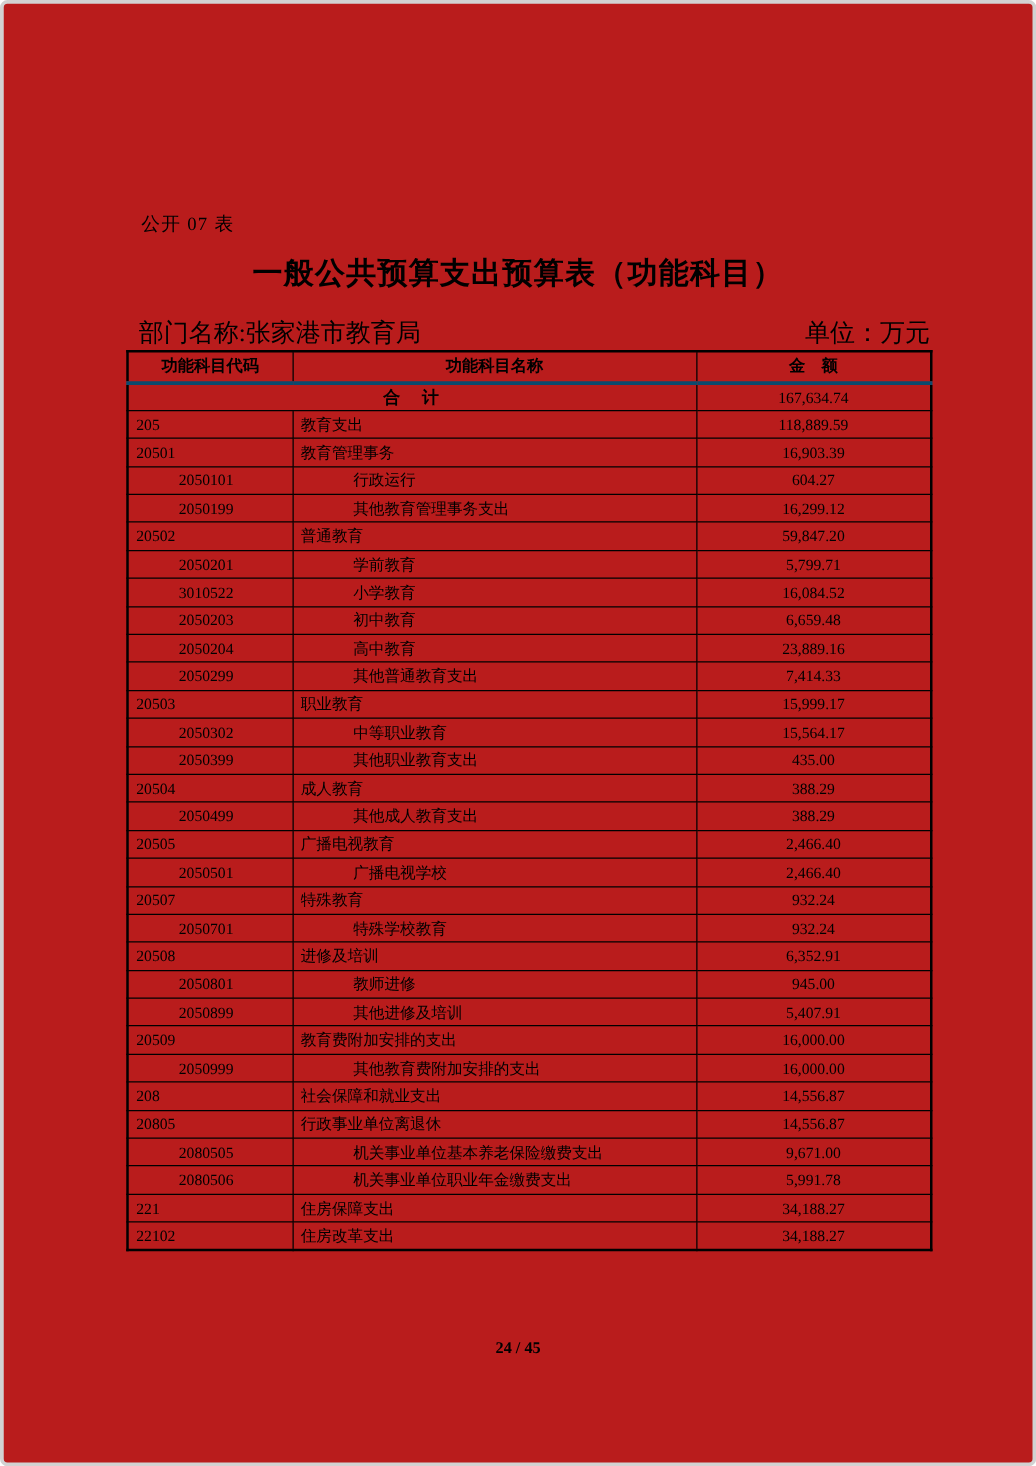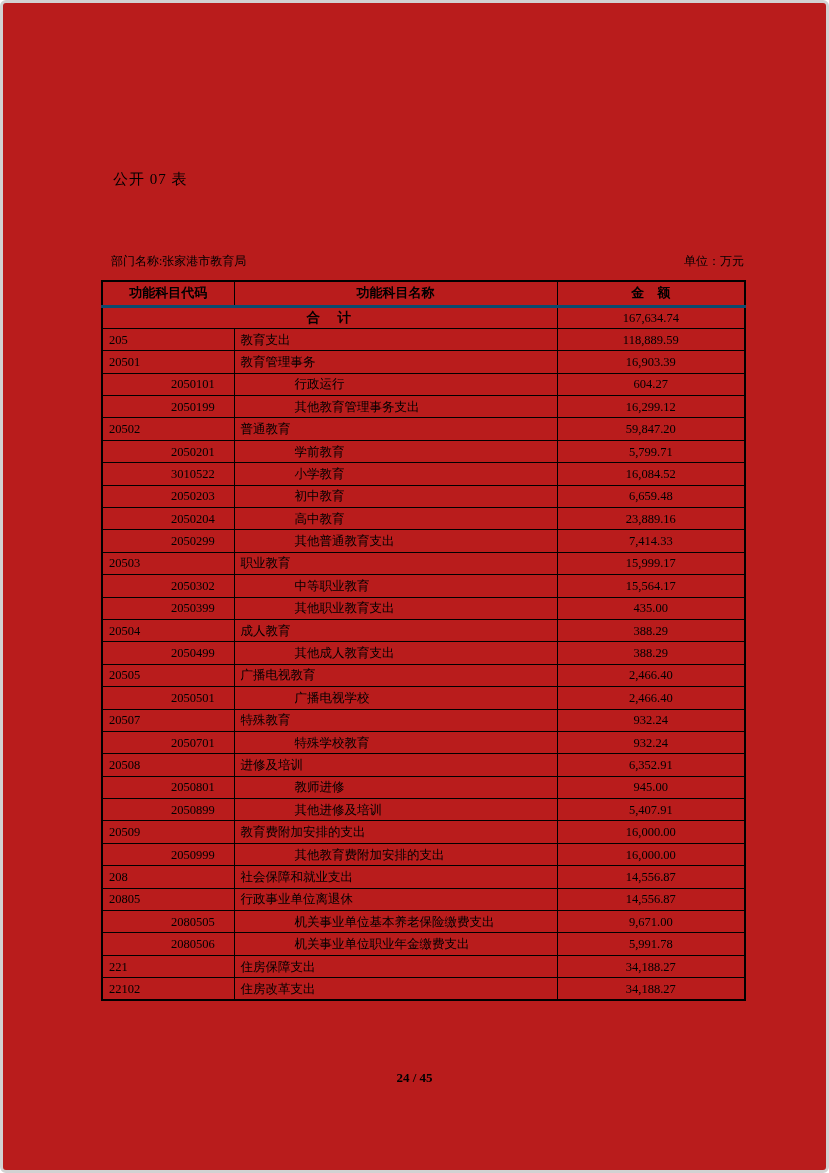--- a/index.html
+++ b/index.html
@@ -23,21 +23,21 @@
   }
   .doc-title {
     position:absolute; left:0; top:199px; width:100%;
     text-align:center;
     font-family:"Liberation Sans","DejaVu Sans",sans-serif;
     font-weight:bold; font-size:24px; letter-spacing:1px;
   }
   .meta-row {
     position:absolute; left:108px; top:250px; width:633px;
     display:flex; justify-content:space-between; align-items:flex-end;
-    font-size:12px;
+    font-size:20px;
   }
   table.budget-table {
     position:absolute; left:98px; top:277px;
     width:643px;
     border-collapse:collapse; table-layout:fixed;
     font-size:12.5px;
   }
   table.budget-table col.c-code   { width:132px; }
   table.budget-table col.c-name   { width:323px; }
   table.budget-table col.c-amount { width:188px; }
@@ -54,36 +54,37 @@
     font-weight:bold; font-size:13px;
     text-align:center; height:25px;
     border-bottom:3px solid #0c4a6e;
   }
   td.cell-total-label {
     font-family:Liberation Sans, sans-serif;
     font-weight:bold; font-size:13.5px; text-align:center;
     letter-spacing:2px;
   }
   td.col-code { padding-left:10px; }
-  td.col-code.indent { padding-left:68px; }
+  td.col-code.indent { padding-left:40px; }
   td.col-name { padding-left:10px; }
-  td.col-name.indent { padding-left:60px; }
+  td.col-name.indent { padding-left:48px; }
   td.col-amount { text-align:center; }
   .page-number {
     position:absolute; left:0; top:1067px; width:100%;
     text-align:center; font-weight:bold; font-size:13px;
   }
 </style>
 </head>
 <body>
 
 <div class="page">
 
   <div class="form-label">公开 07 表</div>
 
+  <div class="doc-title">一般公共预算支出预算表（功能科目）</div>
 
   <div class="meta-row">
     <span>部门名称:张家港市教育局</span>
     <span>单位：万元</span>
   </div>
 
   <table class="budget-table">
     <colgroup>
       <col class="c-code">
         <col class="c-name">

